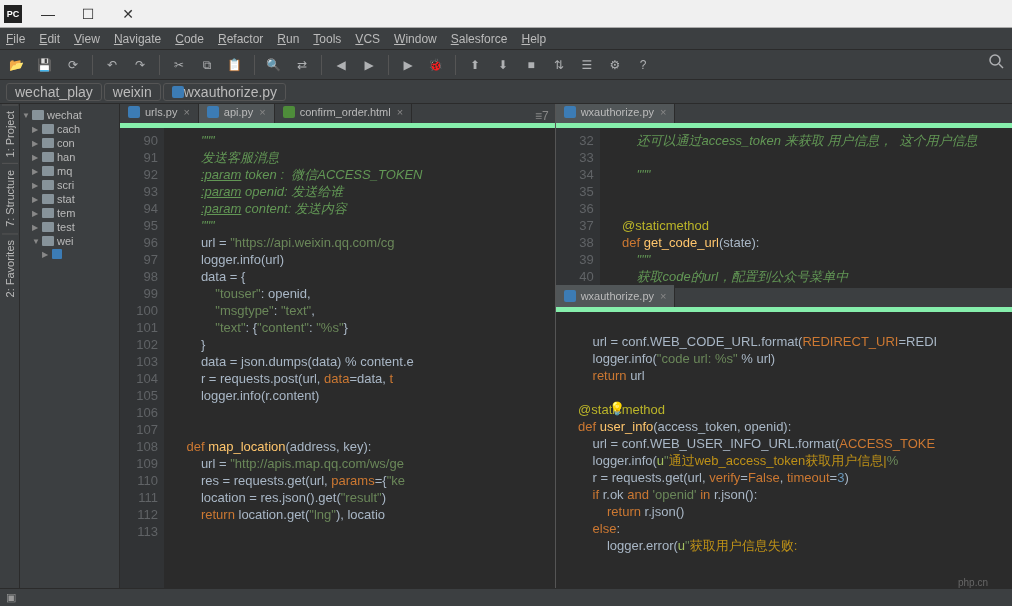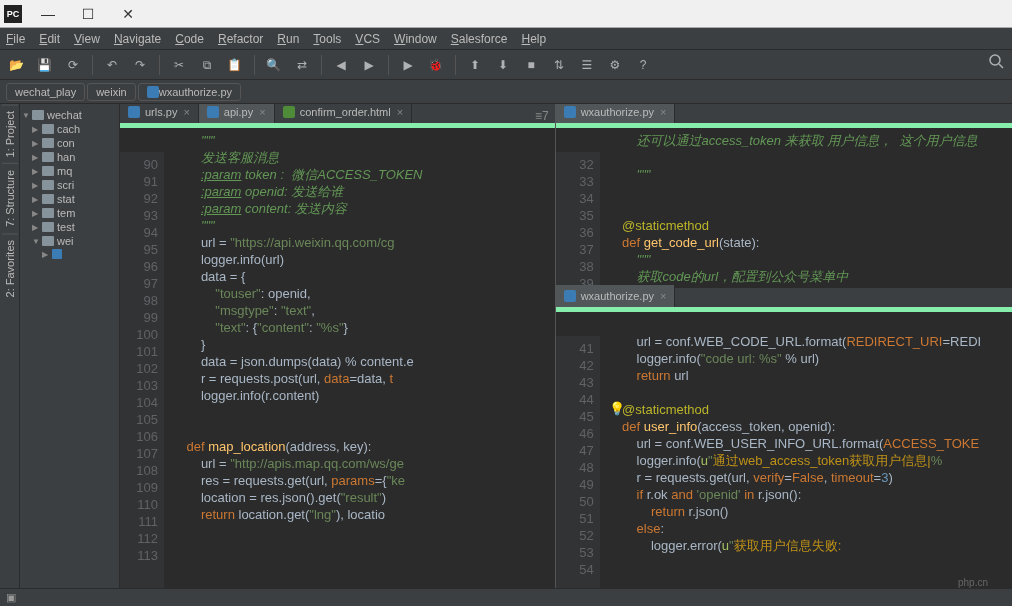--- a/index.html
+++ b/index.html
@@ -12,21 +12,21 @@
 
 .menubar { height: 22px; background: #3c3f41; display: flex; align-items: center; padding: 0 6px; border-bottom: 1px solid #2b2b2b; }
 .menubar span { margin-right: 14px; color: #bbbbbb; cursor: pointer; }
 .menubar span u { text-decoration: underline; }
 
 .toolbar { height: 30px; background: #3c3f41; display: flex; align-items: center; padding: 0 6px; border-bottom: 1px solid #2b2b2b; gap: 6px; }
 .toolbar .tbtn { width: 22px; height: 22px; display: flex; align-items: center; justify-content: center; cursor: pointer; color: #afb1b3; border-radius: 2px; }
 .toolbar .sep { width: 1px; height: 20px; background: #555; margin: 0 2px; }
 
 .navbar { height: 24px; background: #3c3f41; display: flex; align-items: center; padding: 0 6px; border-bottom: 1px solid #2b2b2b; }
-.crumb { display: flex; align-items: center; padding: 0 8px; border: 1px solid #555; border-radius: 3px; margin-right: 2px; height: 18px; font-size: 11px; cursor: pointer; }
+.crumb { display: flex; align-items: center; padding: 0 8px; border: 1px solid #555; border-radius: 3px; margin-right: 2px; height: 18px; font-size: 14px; cursor: pointer; }
 
 .main { display: flex; height: 484px; }
 
 .left-tabs { width: 20px; background: #3c3f41; border-right: 1px solid #2b2b2b; display: flex; flex-direction: column; align-items: center; }
 .left-tabs .vtab { writing-mode: vertical-lr; transform: rotate(180deg); padding: 6px 2px; font-size: 11px; cursor: pointer; color: #bbbbbb; border-bottom: 1px solid #555; }
 
 .project-tree { width: 100px; background: #3c3f41; border-right: 1px solid #2b2b2b; overflow: hidden; font-size: 11px; padding-top: 4px; }
 .project-tree .node { display: flex; align-items: center; padding: 1px 2px; cursor: pointer; white-space: nowrap; }
 .project-tree .node .arrow { width: 10px; color: #888; font-size: 8px; }
 .project-tree .folder { width: 12px; height: 10px; background: #87939a; margin-right: 3px; border-radius: 1px; }
@@ -40,21 +40,21 @@
 .tab .close { margin-left: 6px; color: #888; font-size: 11px; }
 .tab svg, .tab .fi { margin-right: 5px; }
 .pyicon { width: 12px; height: 12px; background: #3c7cb5; border-radius: 2px; display: inline-block; }
 .htmlicon { width: 12px; height: 12px; background: #4e8c3a; border-radius: 2px; display: inline-block; }
 
 .split { flex: 1; display: flex; }
 .pane { flex: 1; background: #2b2b2b; position: relative; overflow: hidden; display: flex; flex-direction: column; }
 .pane + .pane { border-left: 1px solid #555; }
 
 .code-area { flex: 1; display: flex; overflow: hidden; font-family: "Consolas", "Monaco", monospace; font-size: 13px; line-height: 17px; }
-.gutter { width: 44px; background: #313335; color: #606366; text-align: right; padding: 4px 6px 4px 0; user-select: none; margin-top: 24px; }
+.gutter { width: 44px; background: #313335; color: #606366; text-align: right; padding: 4px 6px 4px 0; user-select: none; }
 .gutter div { height: 17px; }
 .code { flex: 1; padding: 4px 0 4px 8px; white-space: pre; color: #a9b7c6; overflow: hidden; }
 .code div { height: 17px; }
 
 .kw { color: #cc7832; }
 .str { color: #6a8759; }
 .str2 { color: #a5c261; }
 .com { color: #629755; font-style: italic; }
 .com-tag { color: #629755; font-style: italic; text-decoration: underline; text-align: right; }
 .fn { color: #ffc66d; }
@@ -290,36 +290,20 @@
         </div>
         <div class="tab-row" id="tabs-br">
             <div class="tab active">
               <span class="pyicon fi"></span>
               <span>wxauthorize.py</span>
               <span class="close">×</span>
             </div>
           </div>
         <div class="code-area" style="position:relative">
           <span class="bulb" style="top:88px">💡</span>
-          <div class="gutter" id="gutter-br">
-              <div>41</div>
-              <div>42</div>
-              <div>43</div>
-              <div>44</div>
-              <div>45</div>
-              <div>46</div>
-              <div>47</div>
-              <div>48</div>
-              <div>49</div>
-              <div>50</div>
-              <div>51</div>
-              <div>52</div>
-              <div>53</div>
-              <div>54</div>
-            </div>
           <div class="code" id="code-br"><div></div><div>        url = conf.WEB_CODE_URL.format(<span class="param">REDIRECT_URI</span>=REDI</div><div>        logger.info(<span class="str">"code url: %s"</span> % url)</div><div>        <span class="kw">return</span> url</div><div></div><div>    <span class="dec">@staticmethod</span></div><div>    <span class="kw">def</span> <span class="fn">user_info</span>(access_token, openid):</div><div>        url = conf.WEB_USER_INFO_URL.format(<span class="param">ACCESS_TOKE</span></div><div>        logger.info(<span class="str2">u</span><span class="str">"</span><span class="warn">通过web_access_token获取用户信息|</span><span class="str">%</span></div><div>        r = requests.get(url, <span class="param">verify</span>=<span class="kw">False</span>, <span class="param">timeout</span>=<span class="num">3</span>)</div><div>        <span class="kw">if</span> r.ok <span class="kw">and</span> <span class="str">'openid'</span> <span class="kw">in</span> r.json():</div><div>            <span class="kw">return</span> r.json()</div><div>        <span class="kw">else</span>:</div><div>            logger.error(<span class="str2">u</span><span class="str">"</span><span class="warn">获取用户信息失败: </span></div></div>
         </div>
       </div>
     </div>
   </div>
 </div>
 
 <div class="bottom">
   <span>▣</span>
 </div>

